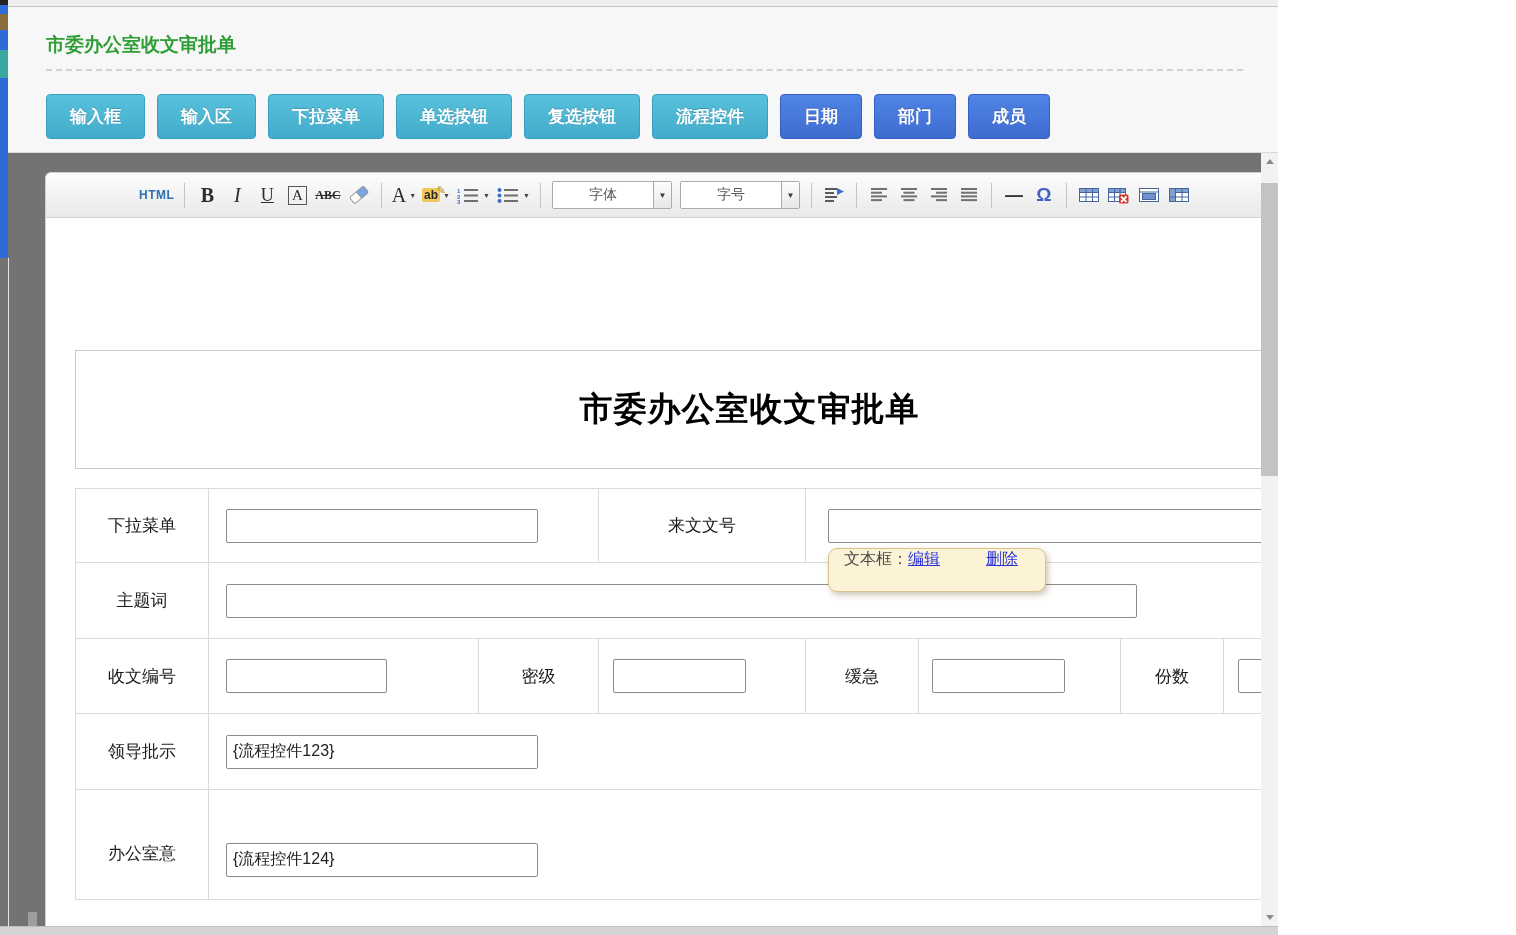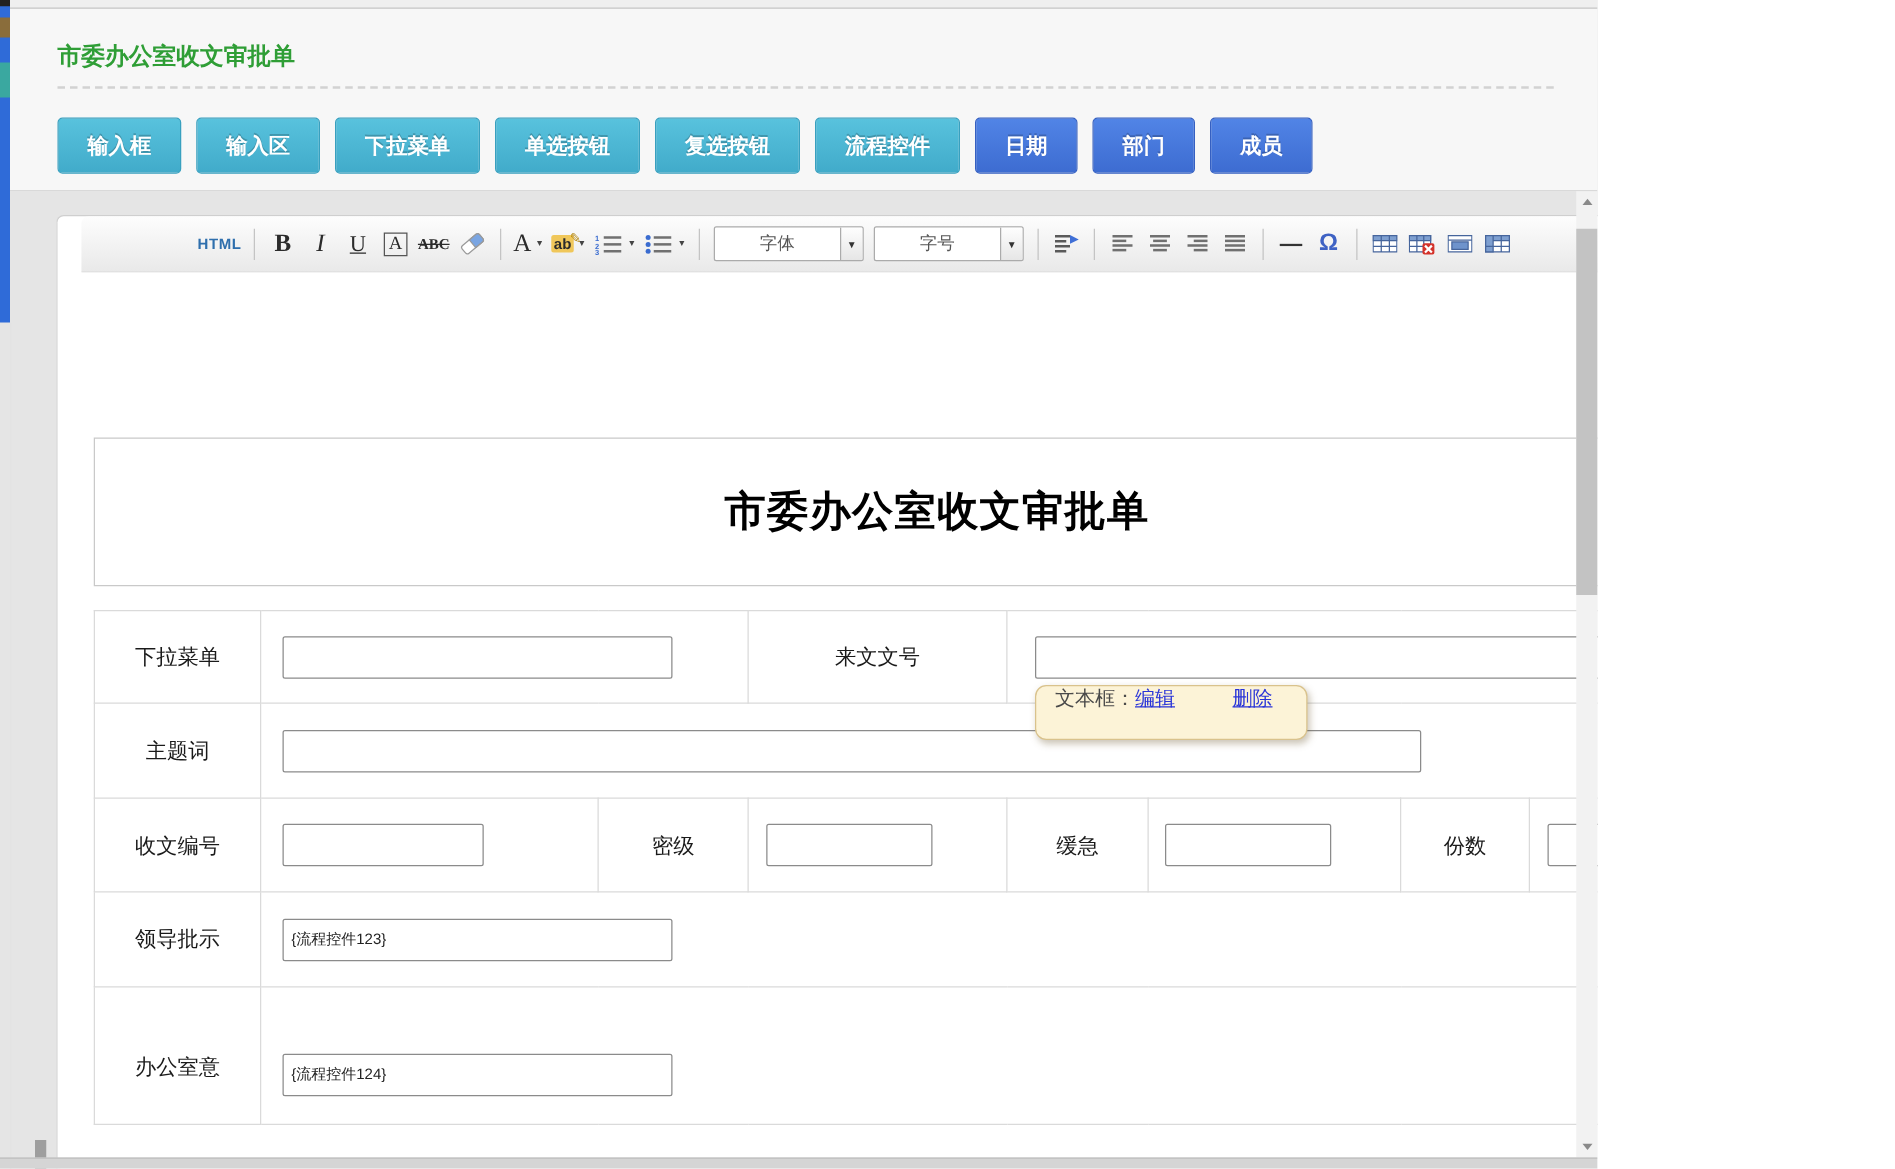--- a/index.html
+++ b/index.html
@@ -1,17 +1,17 @@
 <!DOCTYPE html>
 <html><head>
 <meta charset="utf-8">
 <style>
   html,body{margin:0;padding:0;}
   body{font-family:"Liberation Sans","DejaVu Sans",sans-serif;background:#fff;}
-  .canvas{position:relative;width:1278px;height:935px;overflow:hidden;background:#e5e5e5;}
+  .canvas{position:relative;width:1278px;height:935px;overflow:hidden;background:#737373;}
 
   
   .top-edge{position:absolute;left:0;top:0;width:100%;height:6px;background:#efefef;border-bottom:1px solid #c6c6c6;z-index:3;}
   .left-strip{position:absolute;left:0;top:0;width:8px;height:258px;background:#2f6bd8;z-index:4;}
   .left-strip .frag1{position:absolute;left:0;top:0;width:8px;height:5px;background:#222;}
   .left-strip .frag2{position:absolute;left:0;top:14px;width:8px;height:16px;background:#8a6d3b;}
   .left-strip .frag3{position:absolute;left:0;top:50px;width:8px;height:28px;background:#3aa8a0;}
   .left-line{position:absolute;left:8px;top:258px;width:1px;height:677px;background:#e3e3e3;}
 
   
@@ -21,21 +21,21 @@
   .top-actions{position:absolute;right:40px;top:17px;display:flex;gap:13px;}
   .hbtn{display:flex;align-items:center;justify-content:center;height:41px;padding:0 24px;border-radius:4px;color:#fff;font-size:17px;font-weight:bold;cursor:pointer;white-space:nowrap;text-shadow:0 -1px 0 rgba(0,0,0,0.2);}
   .btn-sky{background:linear-gradient(#58c2dd,#41abca);border:1px solid #38a0bf;}
   .btn-green{background:linear-gradient(#38b248,#289637);border:1px solid #1f8a2d;}
   .btn-red{background:linear-gradient(#dd5146,#ca3c34;);background:linear-gradient(#dd5146,#ca3c34);border:1px solid #b4352d;}
   .btn-blue{background:linear-gradient(#5184e6,#3d6cd1;);background:linear-gradient(#5184e6,#3d6cd1);border:1px solid #3560c2;}
   .widget-row{position:absolute;left:38px;top:88px;display:flex;gap:12px;}
   .widget-row .hbtn{height:43px;padding:0 23px;}
 
   
-  .editor{position:absolute;left:45px;top:172px;width:1414px;height:763px;border:1px solid #cfcfcf;border-bottom:none;border-radius:6px 6px 0 0;background:#fff;box-sizing:border-box;padding-left:19px;}
+  .editor{position:absolute;left:45px;top:172px;width:1414px;height:763px;border:1px solid #cfcfcf;border-bottom:none;border-radius:6px 6px 0 0;background:#fff;box-sizing:border-box;}
   .toolbar{display:flex;align-items:center;height:45px;background:linear-gradient(#fdfdfd,#e9e9e9);border-bottom:1px solid #d0d0d0;border-radius:6px 6px 0 0;padding-left:90px;box-sizing:border-box;}
   .tbtn{height:28px;min-width:24px;display:flex;align-items:center;justify-content:center;margin:0 3px;border-radius:3px;cursor:pointer;color:#2b2b2b;}
   .tsep{width:1px;height:25px;background:#c4c4c4;margin:0 7px;}
   .g-serif{font-family:"Liberation Serif","DejaVu Serif",serif;}
   .html-lbl{font-size:12px;font-weight:bold;color:#2f6fad;letter-spacing:0.5px;}
   .b-lbl{font-size:20px;font-weight:bold;}
   .i-lbl{font-size:20px;font-style:italic;}
   .u-lbl{font-size:18px;text-decoration:underline;}
   .box-a{font-size:15px;border:1px solid #555;padding:0 3px;line-height:17px;}
   .strike-lbl{font-size:12px;font-weight:bold;text-decoration:line-through;}
@@ -50,21 +50,21 @@
   .omega-lbl{font-size:19px;font-weight:bold;color:#3f62c4;}
   .tb-right{margin-left:auto;margin-right:14px;}
 
   
   .doc-titlebox{position:absolute;left:75px;top:350px;width:1349px;height:119px;border:1px solid #c9c9c9;display:flex;align-items:center;justify-content:center;box-sizing:border-box;z-index:5;}
   .doc-title{font-size:33px;font-weight:bold;color:#000;letter-spacing:1px;}
 
   table.form-table{position:absolute;left:75px;top:488px;width:1351px;border-collapse:collapse;table-layout:fixed;z-index:5;}
   table.form-table td{border:1px solid #dadada;font-size:17px;color:#1a1a1a;padding:0;vertical-align:middle;}
   td.lbl{text-align:center;}
-  .finput{display:block;height:34px;border:1px solid #8b8b8b;border-radius:2px;background:#fff;box-sizing:border-box;font-size:12px;color:#222;padding:0 6px;font-family:"Liberation Sans",sans-serif;}
+  .finput{display:block;height:34px;border:1px solid #8b8b8b;border-radius:2px;background:#fff;box-sizing:border-box;font-size:16px;color:#222;padding:0 6px;font-family:"Liberation Sans",sans-serif;}
   td.cell-top{vertical-align:top;}
 
   
   .tooltip{position:absolute;left:828px;top:548px;width:218px;height:44px;background:#fcf3d7;border:1px solid #d9c28c;border-radius:9px;box-shadow:2px 3px 6px rgba(110,90,50,0.35);display:flex;padding-left:15px;box-sizing:border-box;z-index:30;font-family:"Liberation Serif","DejaVu Serif",serif;font-size:16px;}
   .tooltip .tlabel{color:#4a4a4a;}
   .tooltip a{color:#2a35d8;text-decoration:underline;cursor:pointer;}
   .tooltip .del{margin-left:46px;}
 
   
   .scrollbar{position:absolute;right:0;top:153px;width:17px;height:773px;background:#f2f2f2;z-index:25;}

